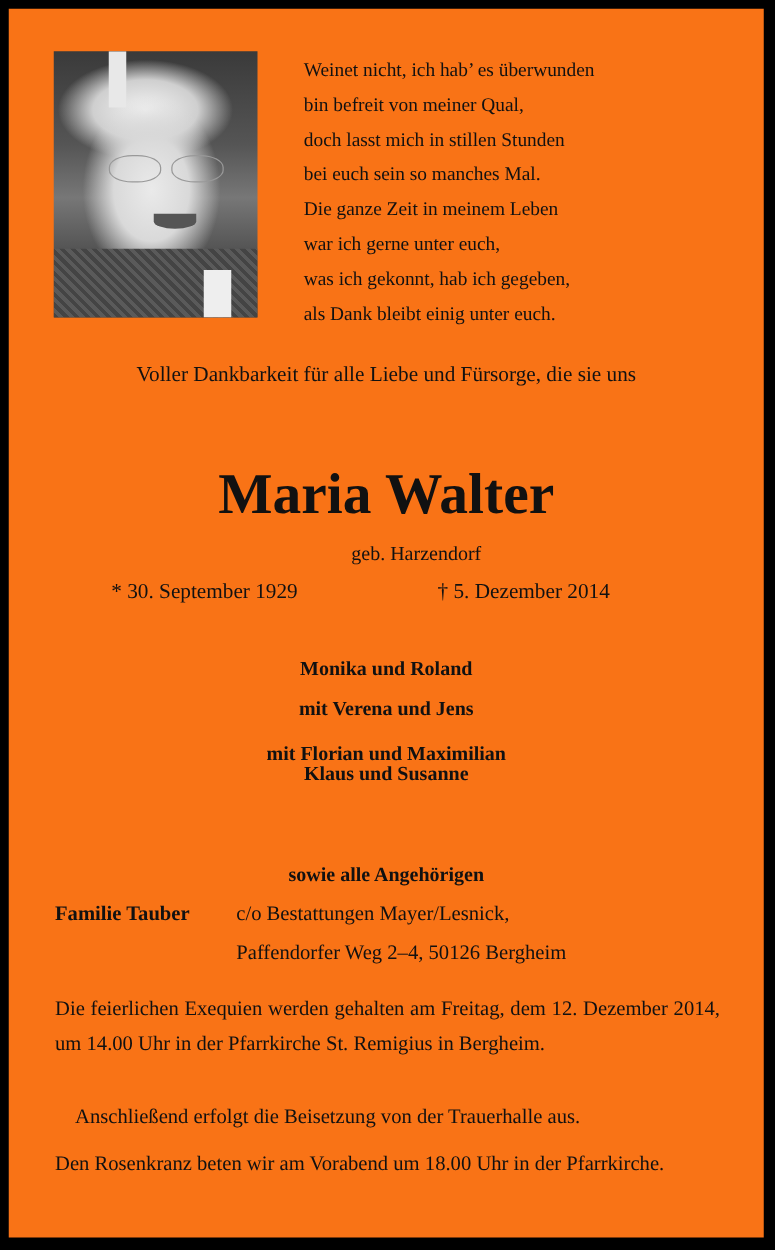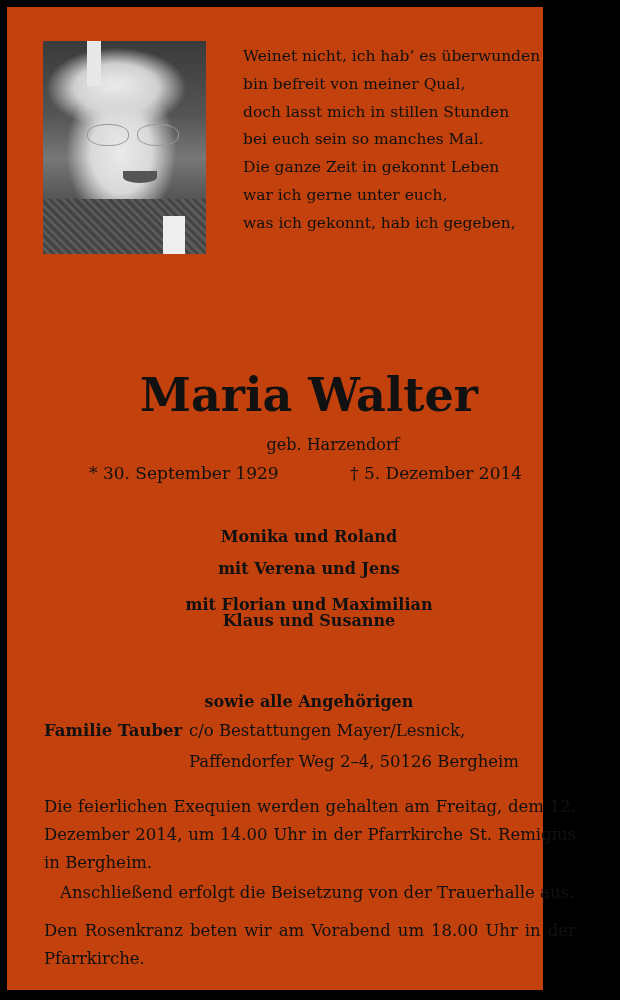--- a/index.html
+++ b/index.html
@@ -1,22 +1,23 @@
 <!DOCTYPE html>
 <html><head>
   <meta charset="utf-8">
   <style>
     html, body { margin: 0; padding: 0; }
     body {
       width: 620px; height: 1000px; background: #000; position: relative; overflow: hidden;
       font-family: "DejaVu Serif", "Liberation Serif", serif; color: #111;
     }
     .card {
-      position: absolute; left: 7px; top: 7px; width: 536px; height: 983px;
-      background: #c2410c;
+      position: absolute; left: 7px; top: 7px; width: 604px; height: 983px;
+      background: #f97316;
+      font-family: Liberation Serif, serif;
     }
     .photo {
       position: absolute; left: 36px; top: 34px; width: 163px; height: 213px;
       background:
         radial-gradient(ellipse 55px 75px at 48% 52%, #eaeaea 0%, #d9d9d9 55%, rgba(200,200,200,0) 100%),
         radial-gradient(ellipse 70px 40px at 45% 22%, #f2f2f2 0%, #cfcfcf 60%, rgba(180,180,180,0) 100%),
         linear-gradient(180deg, #3a3a3a 0%, #555 35%, #777 55%, #4a4a4a 80%, #3b3b3b 100%);
       overflow: hidden;
     }
     .photo .pole { position: absolute; left: 44px; top: 0; width: 14px; height: 45px; background: #e8e8e8; }
@@ -63,26 +64,28 @@
     <div class="mouth"></div>
     <div class="jacket"></div>
     <div class="collar"></div>
   </div>
 
   <div class="poem">
     <div>Weinet nicht, ich hab’ es überwunden</div>
     <div>bin befreit von meiner Qual,</div>
     <div>doch lasst mich in stillen Stunden</div>
     <div>bei euch sein so manches Mal.</div>
-    <div>Die ganze Zeit in gekonnt Leben</div>
+    <div>Die ganze Zeit in meinem Leben</div>
     <div>war ich gerne unter euch,</div>
     <div>was ich gekonnt, hab ich gegeben,</div>
+    <div>als Dank bleibt einig unter euch.</div>
   </div>
 
   <div class="center intro">
+    <div>Voller Dankbarkeit für alle Liebe und Fürsorge, die sie uns</div>
   </div>
 
   <div class="center name">Maria Walter</div>
   <div class="center maiden">geb. Harzendorf</div>
   <div class="dates">
     <span class="birth">* 30. September 1929</span>
     <span class="death">† 5. Dezember 2014</span>
   </div>
 
   <div class="mourners">

